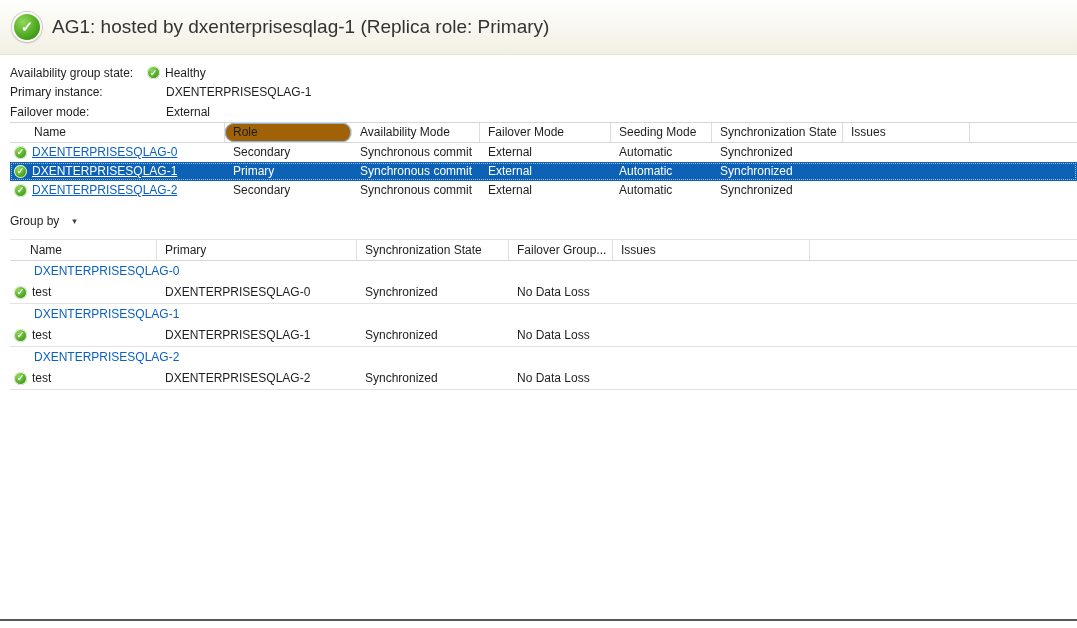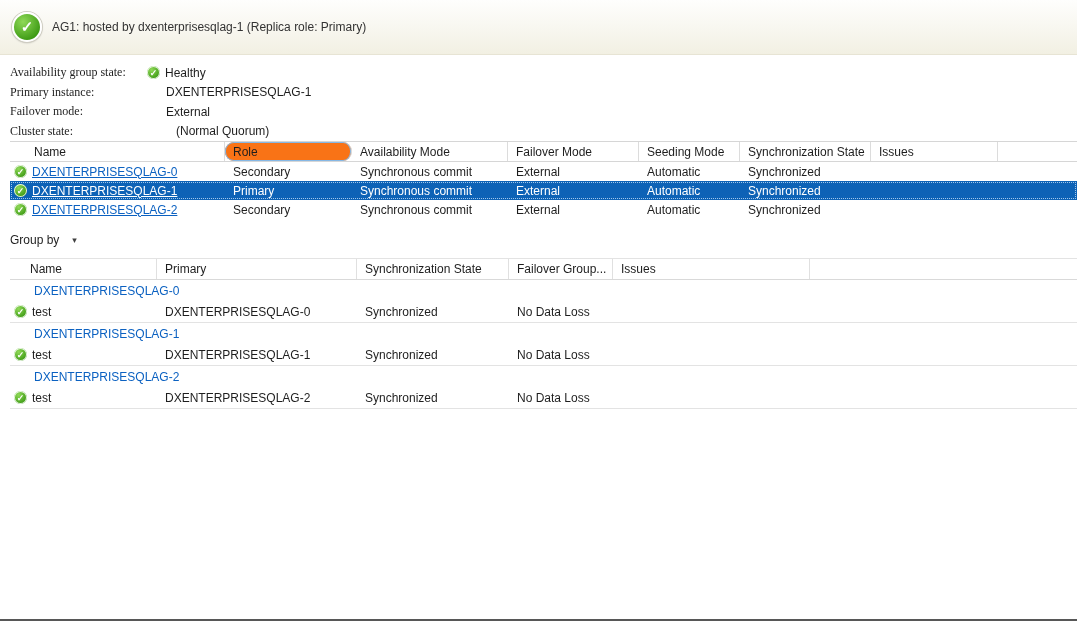--- a/index.html
+++ b/index.html
@@ -2,44 +2,44 @@
 <html><head>
 <meta charset="utf-8">
 <style>
   * { margin:0; padding:0; box-sizing:border-box; }
   html,body { width:1077px; height:628px; }
   body { font-family:"Liberation Sans", sans-serif; background:#ffffff; color:#1e1e1e; }
   .page { position:relative; width:1077px; height:628px; overflow:hidden; background:#ffffff; }
 
   
   .header { height:55px; background:linear-gradient(#fefefd,#f2f0e3); border-bottom:1px solid #e7e4d4; display:flex; align-items:center; padding-left:12px; }
-  .title { font-size:12px; color:#333; margin-left:10px; }
+  .title { font-size:19px; color:#333; margin-left:10px; }
 
   
   .check-icon { display:inline-flex; align-items:center; justify-content:center; border-radius:50%;
     background: radial-gradient(circle at 35% 30%, #8fd957, #3d9a14 75%); color:#fff; font-weight:bold; flex:none; }
   .check-icon.big { width:30px; height:30px; font-size:15px; border:2px solid #fff; box-shadow:0 0 0 1px #cfcdc2, 0 1px 2px rgba(0,0,0,.25); }
   .check-icon.small { width:13px; height:13px; font-size:9px; box-shadow: inset 0 0 0 1px rgba(255,255,255,.85); margin-right:5px; }
 
   
   .summary { margin:8px 0 0 10px; font-size:12px; }
   .srow { height:19.5px; display:flex; align-items:center; }
-  .slabel { width:136px; flex:none;font-family:Liberation Serif, serif; }
+  .slabel { width:136px; flex:none; }
   .svalue { display:flex; align-items:center; padding-left:20px; }
   .svalue.with-icon { padding-left:1px; }
   .svalue.indent { padding-left:30px; }
 
   .replica-label { margin:11px 0 6px 10px; font-size:12px; }
 
   
   .rtable { margin-left:10px; width:1067px; font-size:12px; }
   .rhead { display:flex; height:21px; border-top:1px solid #d6d6d6; border-bottom:1px solid #d6d6d6; background:#fff; }
   .hc { display:flex; align-items:center; padding-left:8px; border-right:1px solid #dcdcdc; white-space:nowrap; overflow:hidden; cursor:default; }
-  .hc.sorted { background:#f97316; box-shadow: inset 0 0 0 1px #86b8e5; border-radius: 9px; }
-  .c-name{width:215px;} .c-role{width:127px;} .c-avail{width:156px;} .c-fom{width:131px;}
+  .hc.sorted { background:#a16207; box-shadow: inset 0 0 0 1px #86b8e5; border-radius: 9px; }
+  .c-name{width:215px;} .c-role{width:127px;} .c-avail{width:128px;} .c-fom{width:131px;}
   .c-seed{width:101px;} .c-sync{width:131px;} .c-iss{width:127px;} .c-fill{flex:1; border-right:none;}
   .hc.c-name { padding-left:24px; }
   .rrow { display:flex; height:19px; align-items:center; }
   .bc { padding-left:8px; display:flex; align-items:center; height:100%; white-space:nowrap; overflow:hidden; }
   .bc.c-name { padding-left:4px; }
   .link { color:#0b61c1; text-decoration:underline; cursor:pointer; }
   .rrow.selected { background:#0d62b6; color:#fff; outline:1px dotted #9fc6ea; outline-offset:-2px; }
   .rrow.selected .link { color:#fff; }
 
   
@@ -82,24 +82,20 @@
       </span>
     </div>
     <div class="srow">
       <span class="slabel">Primary instance:</span>
       <span class="svalue">DXENTERPRISESQLAG-1</span>
     </div>
     <div class="srow">
       <span class="slabel">Failover mode:</span>
       <span class="svalue">External</span>
     </div>
-    <div class="srow">
-      <span class="slabel">Cluster state:</span>
-      <span class="svalue indent">(Normal Quorum)</span>
-    </div>
   </div>
 
   
 
   <div class="rtable">
     <div class="rhead">
       <div class="hc c-name">Name</div>
       <div class="hc c-role sorted">Role</div>
       <div class="hc c-avail">Availability Mode</div>
       <div class="hc c-fom">Failover Mode</div>

